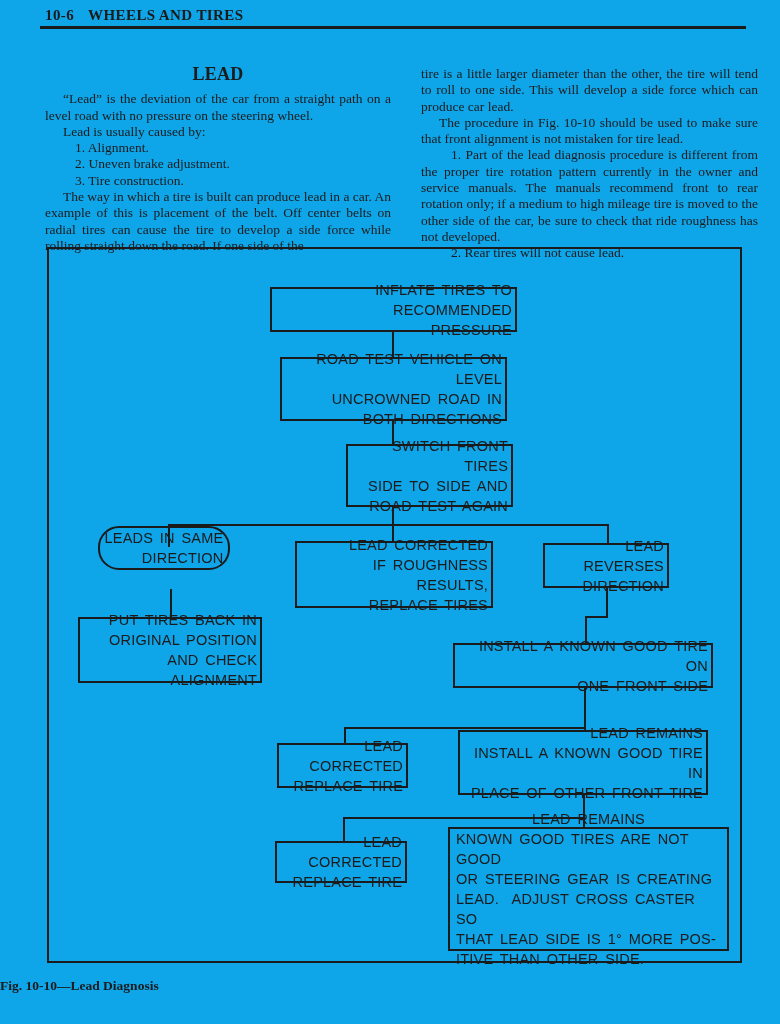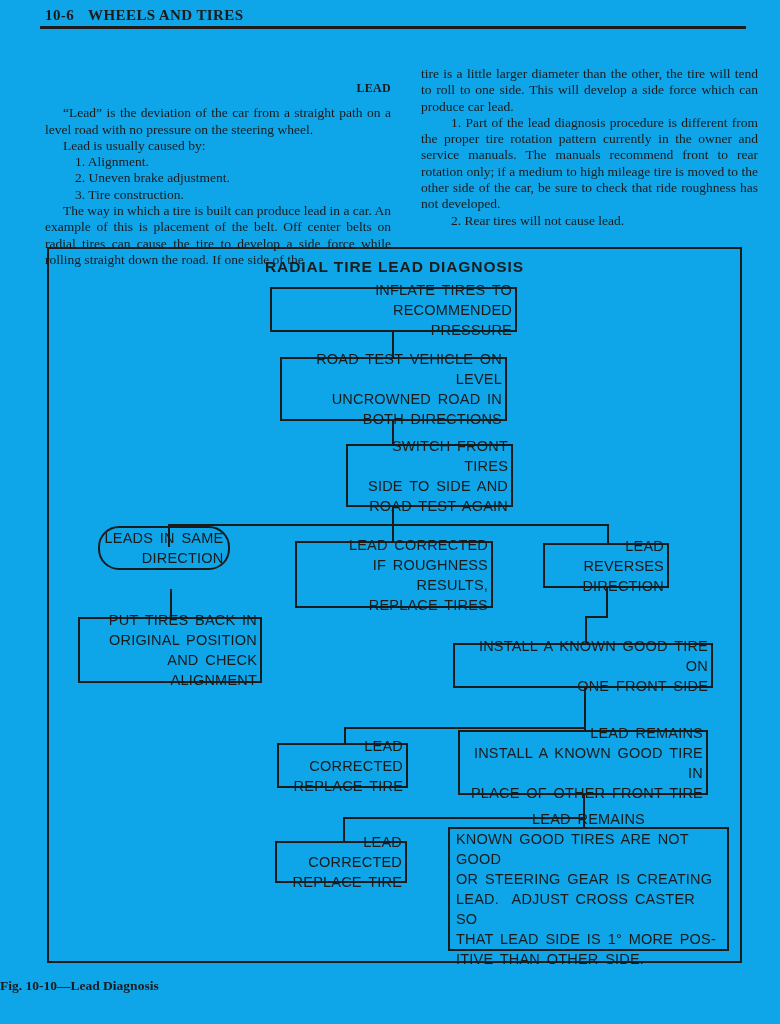--- a/index.html
+++ b/index.html
@@ -10,21 +10,21 @@
   }
   
   .header{position:absolute;left:45px;top:7px;font-family:"Liberation Serif",serif;
     font-weight:bold;font-size:15px;letter-spacing:.4px;}
   .header .pageno{margin-right:14px;}
   .header-rule{position:absolute;left:40px;top:26px;width:706px;height:3px;background:#1b1b1b;}
   
   .col{position:absolute;top:66px;font-size:13.5px;line-height:16.3px;text-align:justify;}
   .col-left{left:45px;width:346px;}
   .col-right{left:421px;width:337px;}
-  .sec-heading{font-weight:bold;font-size:12px;margin:14px 0 9px 0;text-align:right;letter-spacing:.3px;}
+  .sec-heading{font-weight:bold;font-size:18px;margin:0 0 9px 0;text-align:center;letter-spacing:.3px;}
   .col p{margin:0;}
   .ind1{text-indent:18px;}
   .ind2{text-indent:30px;}
   .list-item{padding-left:30px;text-align:left;}
   
   .fc-border{position:absolute;left:47px;top:247px;width:695px;height:716px;
     border:2px solid #1b1b1b;box-sizing:border-box;}
   .fc-title{position:absolute;left:47px;top:258px;width:695px;text-align:center;
     font-family:"Liberation Sans",sans-serif;font-weight:bold;font-size:15.5px;letter-spacing:.9px;}
   .fc-box{
@@ -87,26 +87,26 @@
     <p class="ind1">“Lead” is the deviation of the car from a straight path on a level road with no pressure on the steering wheel.</p>
     <p class="ind1">Lead is usually caused by:</p>
     <div class="list-item">1. Alignment.</div>
     <div class="list-item">2. Uneven brake adjustment.</div>
     <div class="list-item">3. Tire construction.</div>
     <p class="ind1">The way in which a tire is built can produce lead in a car. An example of this is placement of the belt. Off center belts on radial tires can cause the tire to develop a side force while rolling straight down the road. If one side of the</p>
   </div>
 
   <div class="col col-right">
     <p>tire is a little larger diameter than the other, the tire will tend to roll to one side. This will develop a side force which can produce car lead.</p>
+    <p class="ind1">The procedure in Fig. 10-10 should be used to make sure that front alignment is not mistaken for tire lead.</p>
     <p class="ind2">1. Part of the lead diagnosis procedure is different from the proper tire rotation pattern currently in the owner and service manuals. The manuals recommend front to rear rotation only; if a medium to high mileage tire is moved to the other side of the car, be sure to check that ride roughness has not developed.</p>
     <p class="ind2">2. Rear tires will not cause lead.</p>
   </div>
 
   <div class="fc-border"></div>
-  <div class="fc-title">RADIAL TIRE LEAD DIAGNOSIS</div>
 
   <div class="fc-box" id="box-inflate">INFLATE TIRES TO RECOMMENDED
 PRESSURE</div>
   <div class="fc-box" id="box-roadtest">ROAD TEST VEHICLE ON LEVEL
 UNCROWNED ROAD IN
 BOTH DIRECTIONS</div>
   <div class="fc-box" id="box-switch">SWITCH FRONT TIRES
 SIDE TO SIDE AND
 ROAD TEST AGAIN</div>
   <div class="fc-box" id="box-leads-same">LEADS IN SAME

